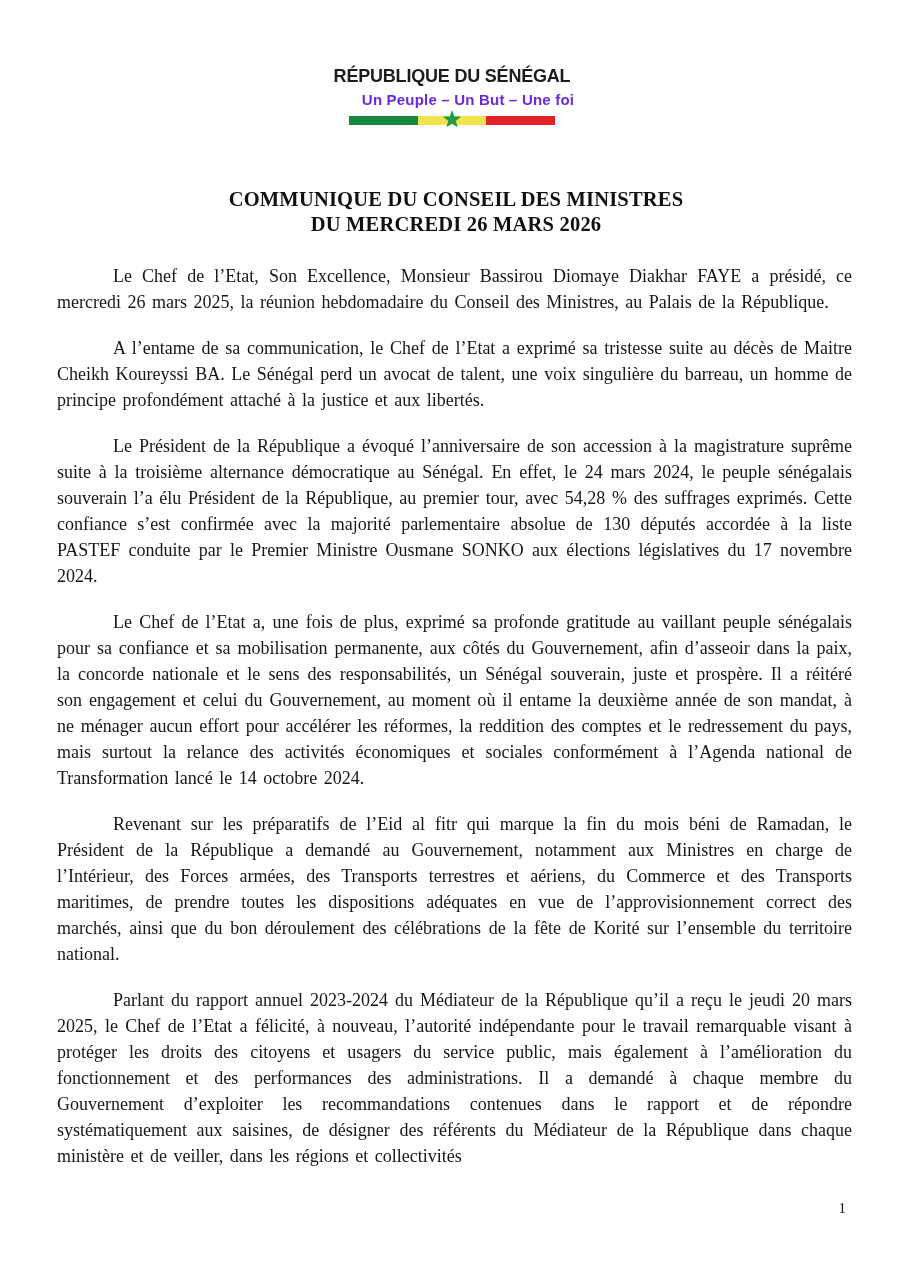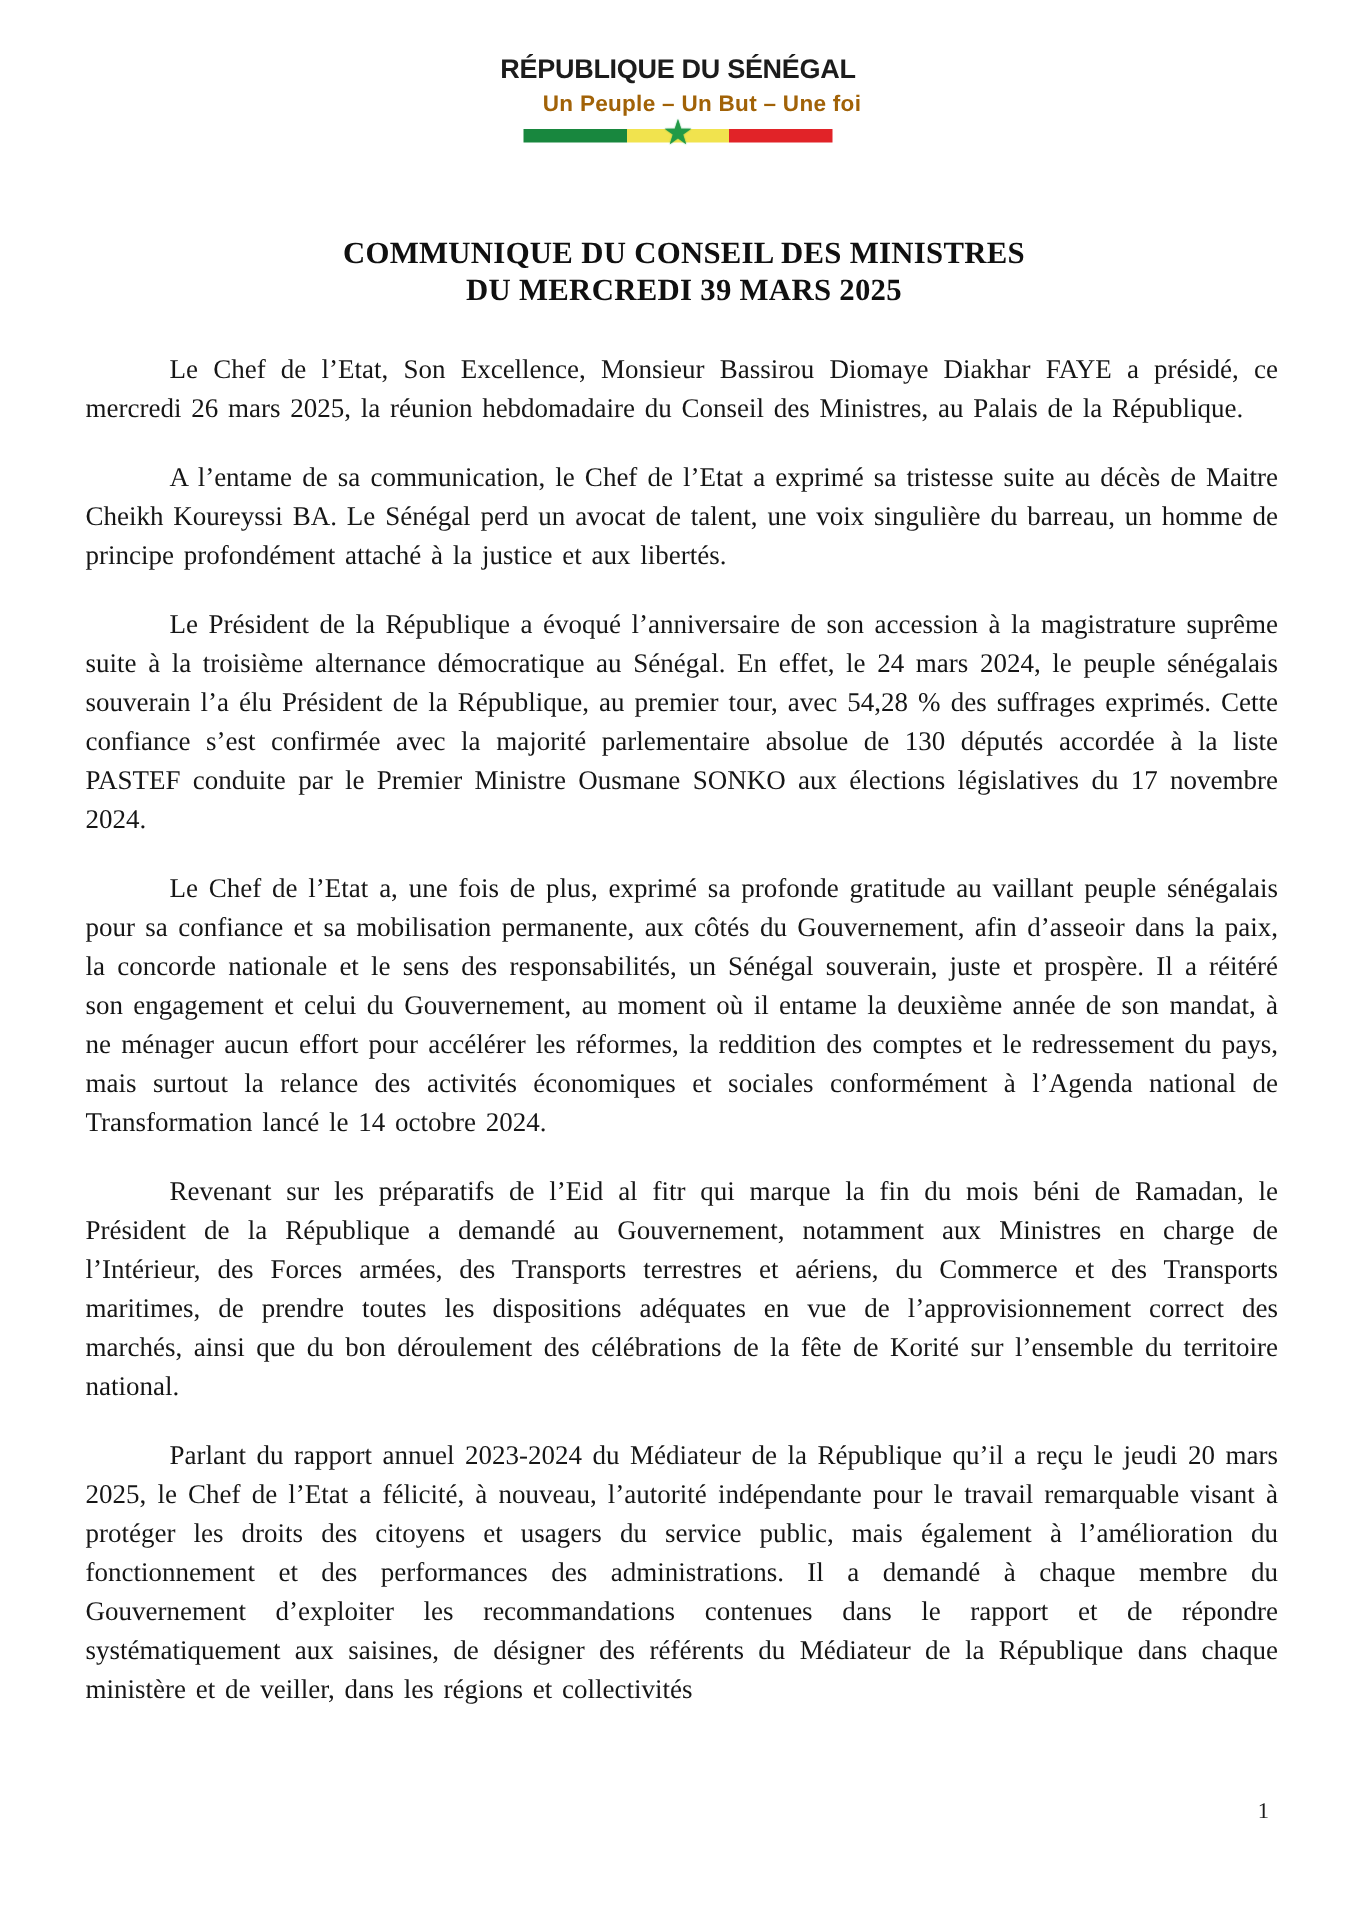--- a/index.html
+++ b/index.html
@@ -17,37 +17,37 @@
   }
   .page {
     position: relative;
     width: 904px;
     height: 1280px;
     background: #ffffff;
   }
 
   
   .brand {
-    padding-top: 36px;
+    padding-top: 66px;
     text-align: center;
   }
   .brand-name {
     font-family: "Liberation Sans", sans-serif;
     font-weight: 800;
     font-size: 18px;
     letter-spacing: -0.2px;
     color: #1c1c1c;
   }
   .brand-motto {
     margin-top: 4px;
     font-family: "Liberation Sans", sans-serif;
     font-weight: 600;
     font-size: 15px;
     letter-spacing: 0.2px;
-    color: #a16207;
+    color: #6d28d9;
     margin-left: 32px;
   }
   .flag {
     position: relative;
     width: 206px;
     height: 9px;
     margin: 8px auto 0 auto;
     display: flex;
   }
   .flag .seg { flex: 1 1 0; height: 9px; }
@@ -111,21 +111,21 @@
     <div class="flag">
       <span class="seg green"></span>
       <span class="seg yellow"></span>
       <span class="seg red"></span>
       <span class="star">★</span>
     </div>
   </header>
 
   <h1 class="title">
     <span class="title-line">COMMUNIQUE DU CONSEIL DES MINISTRES</span>
-    <span class="title-line">DU MERCREDI 39 MARS 2025</span>
+    <span class="title-line">DU MERCREDI 26 MARS 2026</span>
   </h1>
 
   <main class="doc-body">
     <p>Le Chef de l’Etat, Son Excellence, Monsieur Bassirou Diomaye Diakhar FAYE a présidé, ce mercredi 26 mars 2025, la réunion hebdomadaire du Conseil des Ministres, au Palais de la République.</p>
     <p>A l’entame de sa communication, le Chef de l’Etat a exprimé sa tristesse suite au décès de Maitre Cheikh Koureyssi BA. Le Sénégal perd un avocat de talent, une voix singulière du barreau, un homme de principe profondément attaché à la justice et aux libertés.</p>
     <p>Le Président de la République a évoqué l’anniversaire de son accession à la magistrature suprême suite à la troisième alternance démocratique au Sénégal. En effet, le 24 mars 2024, le peuple sénégalais souverain l’a élu Président de la République, au premier tour, avec 54,28 % des suffrages exprimés. Cette confiance s’est confirmée avec la majorité parlementaire absolue de 130 députés accordée à la liste PASTEF conduite par le Premier Ministre Ousmane SONKO aux élections législatives du 17 novembre 2024.</p>
     <p>Le Chef de l’Etat a, une fois de plus, exprimé sa profonde gratitude au vaillant peuple sénégalais pour sa confiance et sa mobilisation permanente, aux côtés du Gouvernement, afin d’asseoir dans la paix, la concorde nationale et le sens des responsabilités, un Sénégal souverain, juste et prospère. Il a réitéré son engagement et celui du Gouvernement, au moment où il entame la deuxième année de son mandat, à ne ménager aucun effort pour accélérer les réformes, la reddition des comptes et le redressement du pays, mais surtout la relance des activités économiques et sociales conformément à l’Agenda national de Transformation lancé le 14 octobre 2024.</p>
     <p>Revenant sur les préparatifs de l’Eid al fitr qui marque la fin du mois béni de Ramadan, le Président de la République a demandé au Gouvernement, notamment aux Ministres en charge de l’Intérieur, des Forces armées, des Transports terrestres et aériens, du Commerce et des Transports maritimes, de prendre toutes les dispositions adéquates en vue de l’approvisionnement correct des marchés, ainsi que du bon déroulement des célébrations de la fête de Korité sur l’ensemble du territoire national.</p>
     <p>Parlant du rapport annuel 2023-2024 du Médiateur de la République qu’il a reçu le jeudi 20 mars 2025, le Chef de l’Etat a félicité, à nouveau, l’autorité indépendante pour le travail remarquable visant à protéger les droits des citoyens et usagers du service public, mais également à l’amélioration du fonctionnement et des performances des administrations. Il a demandé à chaque membre du Gouvernement d’exploiter les recommandations contenues dans le rapport et de répondre systématiquement aux saisines, de désigner des référents du Médiateur de la République dans chaque ministère et de veiller, dans les régions et collectivités</p>
   </main>

